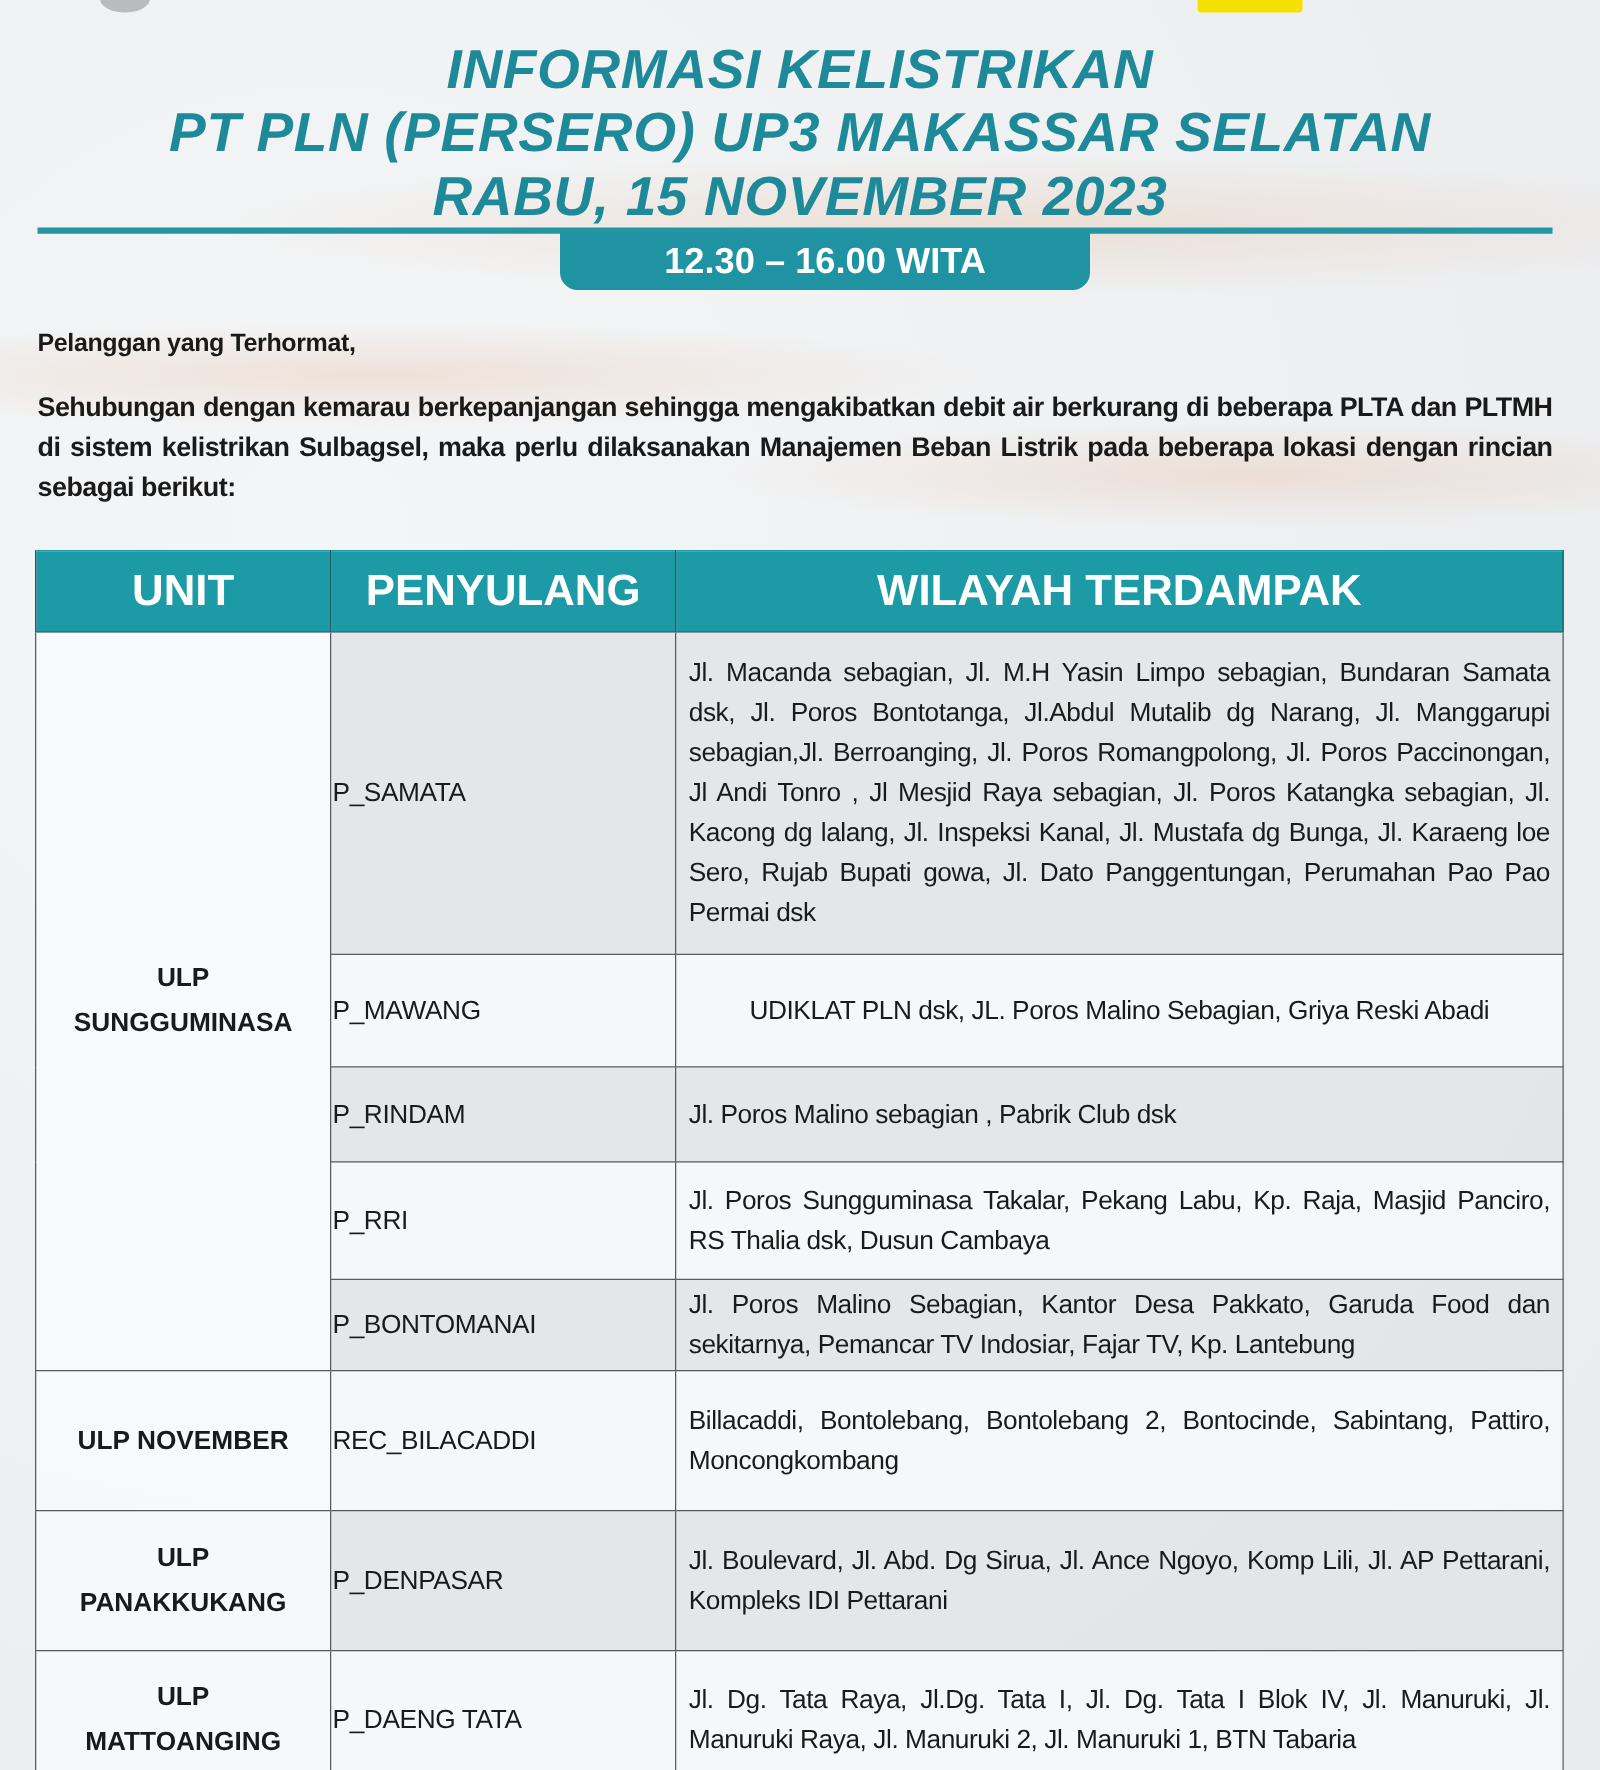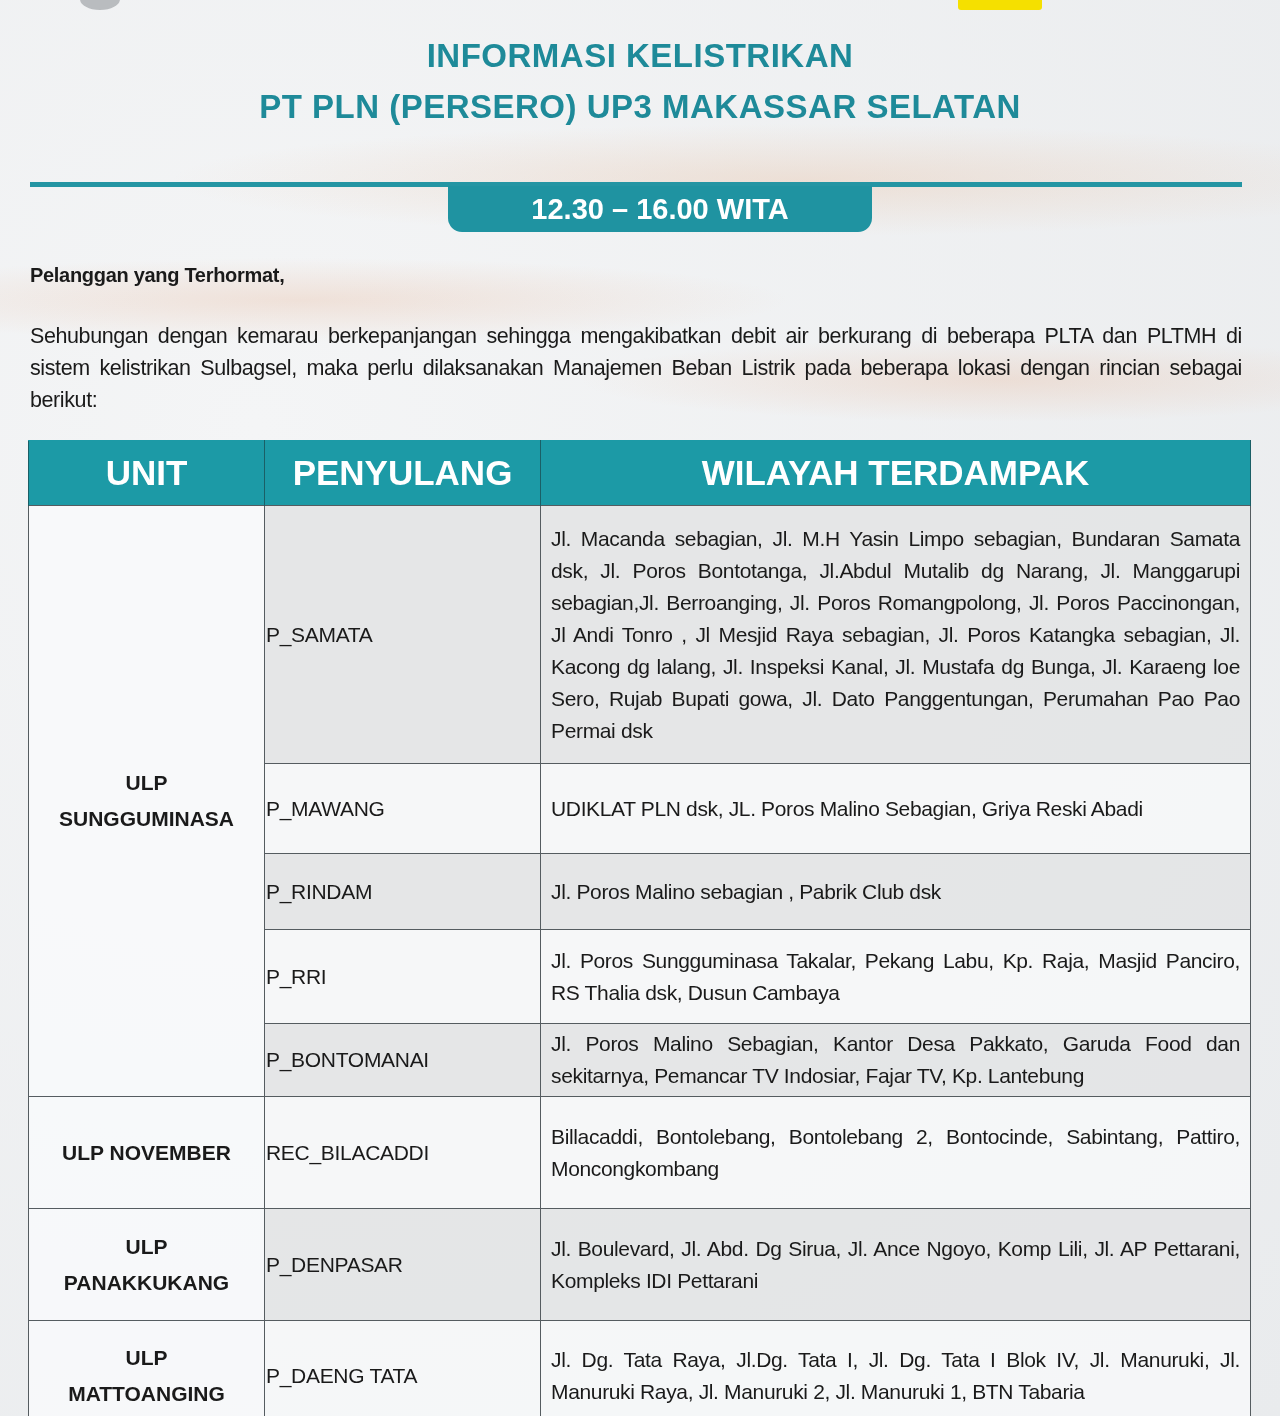--- a/index.html
+++ b/index.html
@@ -19,38 +19,38 @@
     background: #f5e000; border-radius: 0 0 3px 3px;
   }
   .deco-circle {
     position: absolute; left: 80px; top: -12px; width: 40px; height: 22px;
     background: #b9bcbf; border-radius: 50%;
   }
   .header {
     position: absolute; left: 0; top: 30px; width: 1280px; text-align: center;
     color: #1e8a99; font-weight: bold; letter-spacing: 0.5px;
   }
-  .header .line { font-size: 33px; line-height: 51px; }
+  .header .line { font-size: 44px; line-height: 51px; font-style: italic; }
   .rule {
     position: absolute; left: 30px; top: 182px; width: 1212px; height: 5px;
     background: #2495a3;
   }
   .time-pill {
     position: absolute; left: 448px; top: 186px; width: 424px; height: 46px;
     background: #1f93a1; border-radius: 0 0 14px 14px;
     color: #ffffff; font-weight: bold; font-size: 29px; line-height: 46px;
     text-align: center;
   }
   .greeting {
     position: absolute; left: 30px; top: 264px; font-size: 20px; font-weight: bold;
     color: #1a1a1a; letter-spacing: -0.3px;
   }
   .intro {
-    position: absolute; left: 30px; top: 320px; width: 1212px;
-    font-size: 21.5px; line-height: 32px; color: #1a1a1a; font-weight: normal;
+    position: absolute; left: 30px; top: 310px; width: 1212px;
+    font-size: 21.5px; line-height: 32px; color: #1a1a1a; font-weight: bold;
     text-align: justify; letter-spacing: -0.4px;
   }
   table.outage {
     position: absolute; left: 28px; top: 440px; width: 1222px;
     border-collapse: collapse; table-layout: fixed;
   }
   table.outage th {
     background: #1c9aa6; color: #ffffff; font-size: 35px; font-weight: bold;
     height: 62px; border-left: 1.5px solid #1a5f66; border-right: 1.5px solid #1a5f66;
     border-top: 1.5px solid #1c9aa6;
@@ -71,20 +71,21 @@
 </style>
 </head>
 <body>
 
 <div class="deco-circle"></div>
 <div class="deco-yellow"></div>
 
 <div class="header">
   <div class="line">INFORMASI KELISTRIKAN</div>
   <div class="line">PT PLN (PERSERO) UP3 MAKASSAR SELATAN</div>
+  <div class="line">RABU, 15 NOVEMBER 2023</div>
 </div>
 
 <div class="rule"></div>
 <div class="time-pill">12.30 – 16.00 WITA</div>
 
 <div class="greeting">Pelanggan yang Terhormat,</div>
 <div class="intro">Sehubungan dengan kemarau berkepanjangan sehingga mengakibatkan debit air berkurang di beberapa PLTA dan PLTMH di sistem kelistrikan Sulbagsel, maka perlu dilaksanakan Manajemen Beban Listrik pada beberapa lokasi dengan rincian sebagai berikut:</div>
 
 <table class="outage">
   <colgroup>
@@ -103,21 +104,21 @@
     <tr class="shade" style="height:258px">
       <td class="unit" rowspan="5">
         <span class="unit-line">ULP</span>
         <span class="unit-line">SUNGGUMINASA</span>
       </td>
       <td class="feeder">P_SAMATA</td>
       <td class="area">Jl. Macanda sebagian, Jl. M.H Yasin Limpo sebagian, Bundaran Samata dsk, Jl. Poros Bontotanga, Jl.Abdul Mutalib dg Narang, Jl. Manggarupi sebagian,Jl. Berroanging, Jl. Poros Romangpolong, Jl. Poros Paccinongan, Jl Andi Tonro , Jl Mesjid Raya sebagian, Jl. Poros Katangka sebagian, Jl. Kacong dg lalang, Jl. Inspeksi Kanal, Jl. Mustafa dg Bunga, Jl. Karaeng loe Sero, Rujab Bupati gowa, Jl. Dato Panggentungan, Perumahan Pao Pao Permai dsk</td>
     </tr>
     <tr class="light" style="height:90px">
       <td class="feeder">P_MAWANG</td>
-      <td class="area" style="text-align:left">UDIKLAT PLN dsk, JL. Poros Malino Sebagian, Griya Reski Abadi</td>
+      <td class="area" style="text-align:center">UDIKLAT PLN dsk, JL. Poros Malino Sebagian, Griya Reski Abadi</td>
     </tr>
     <tr class="shade" style="height:76px">
       <td class="feeder">P_RINDAM</td>
       <td class="area" style="text-align:left">Jl. Poros Malino sebagian , Pabrik Club dsk</td>
     </tr>
     <tr class="light" style="height:94px">
       <td class="feeder">P_RRI</td>
       <td class="area">Jl. Poros Sungguminasa Takalar, Pekang Labu, Kp. Raja, Masjid Panciro, RS Thalia dsk, Dusun Cambaya</td>
     </tr>
     <tr class="shade" style="height:72px">

